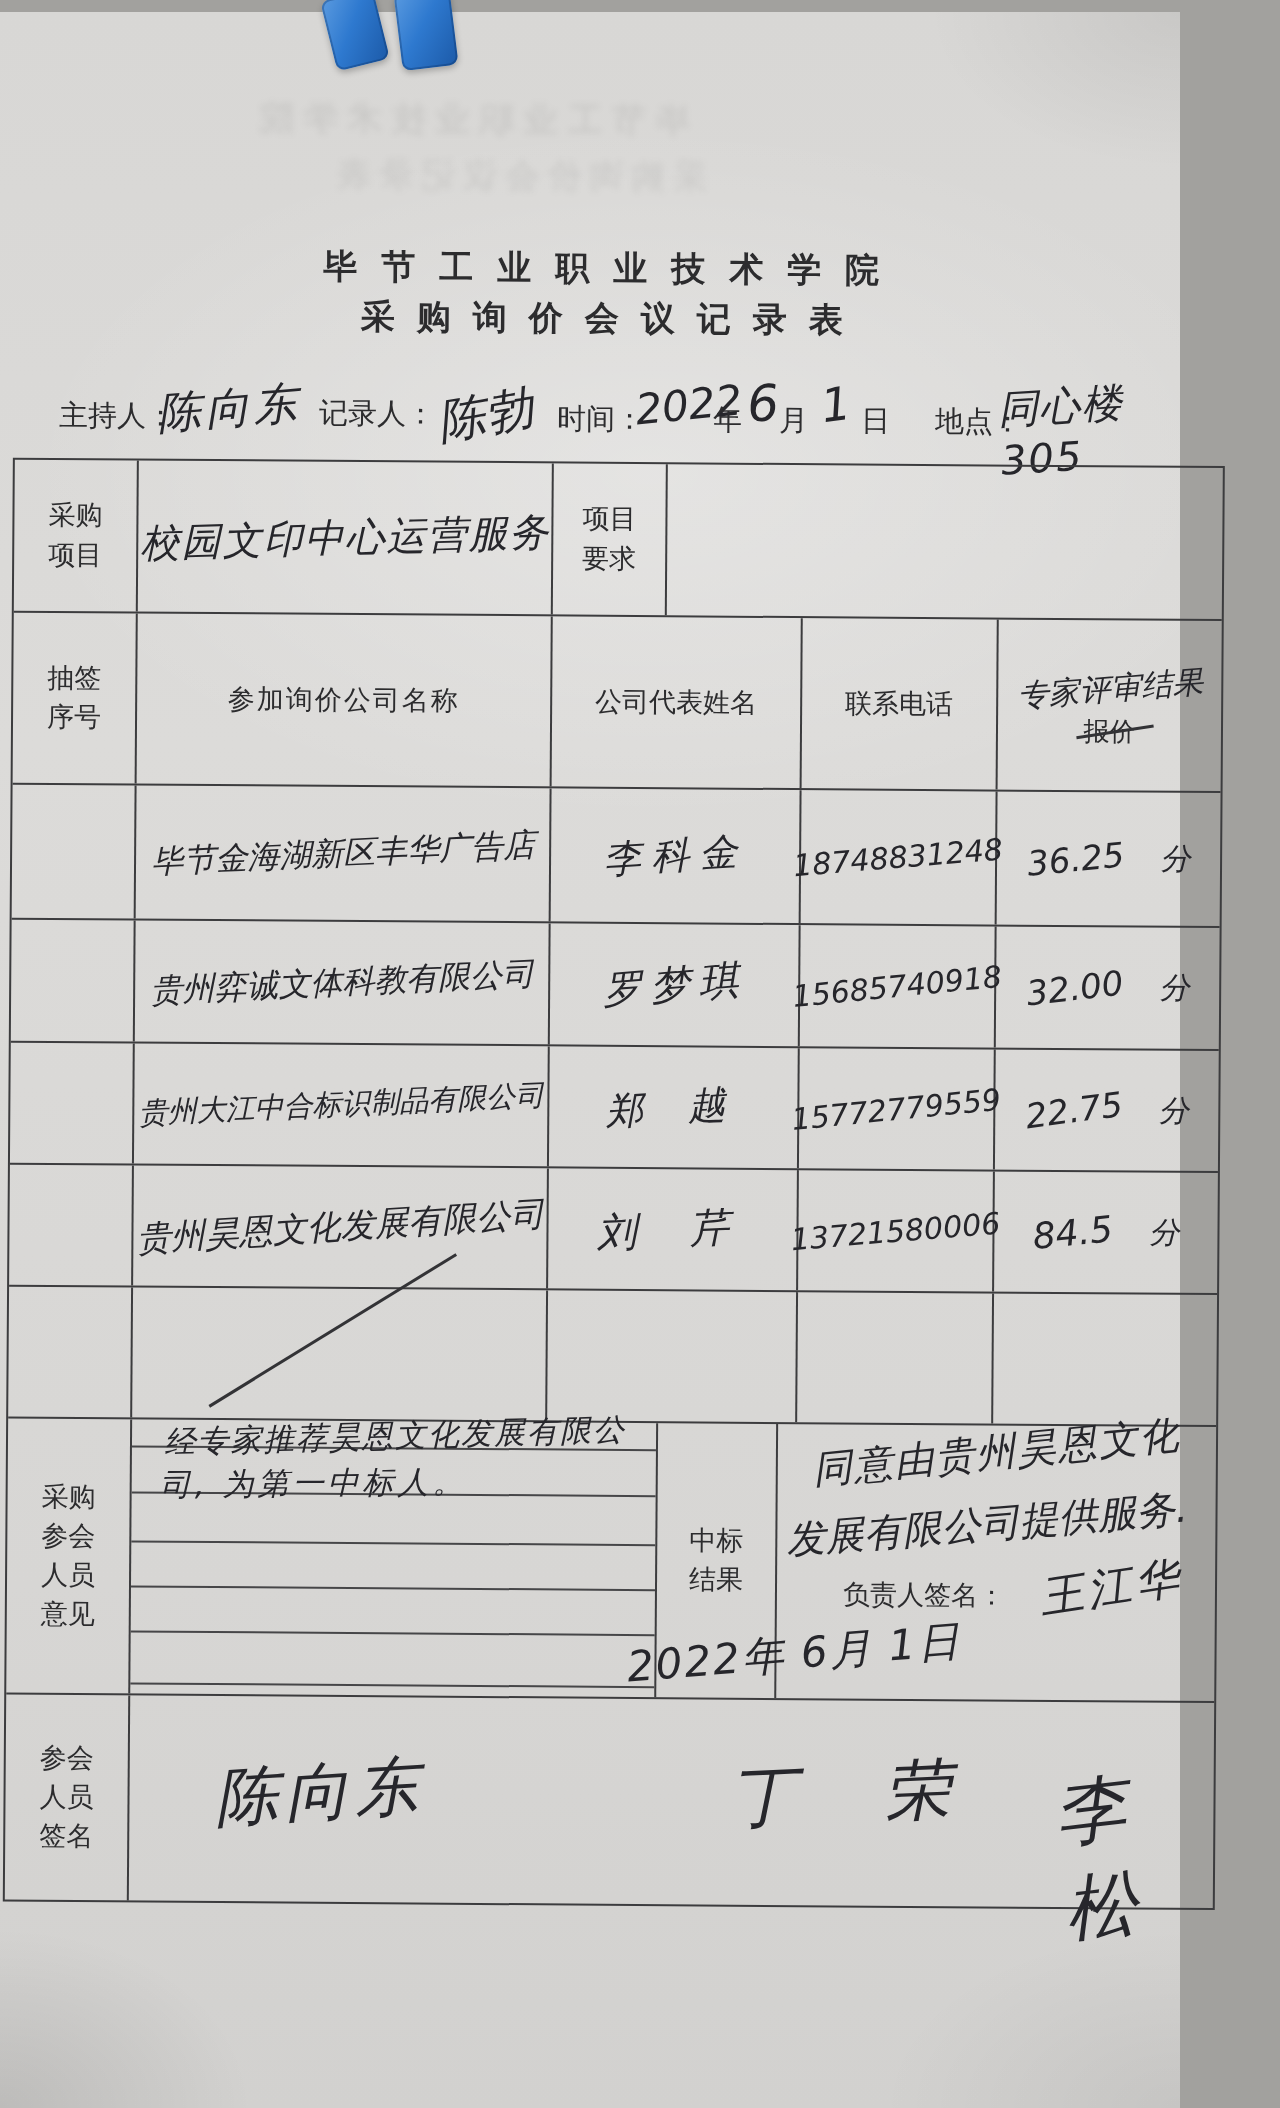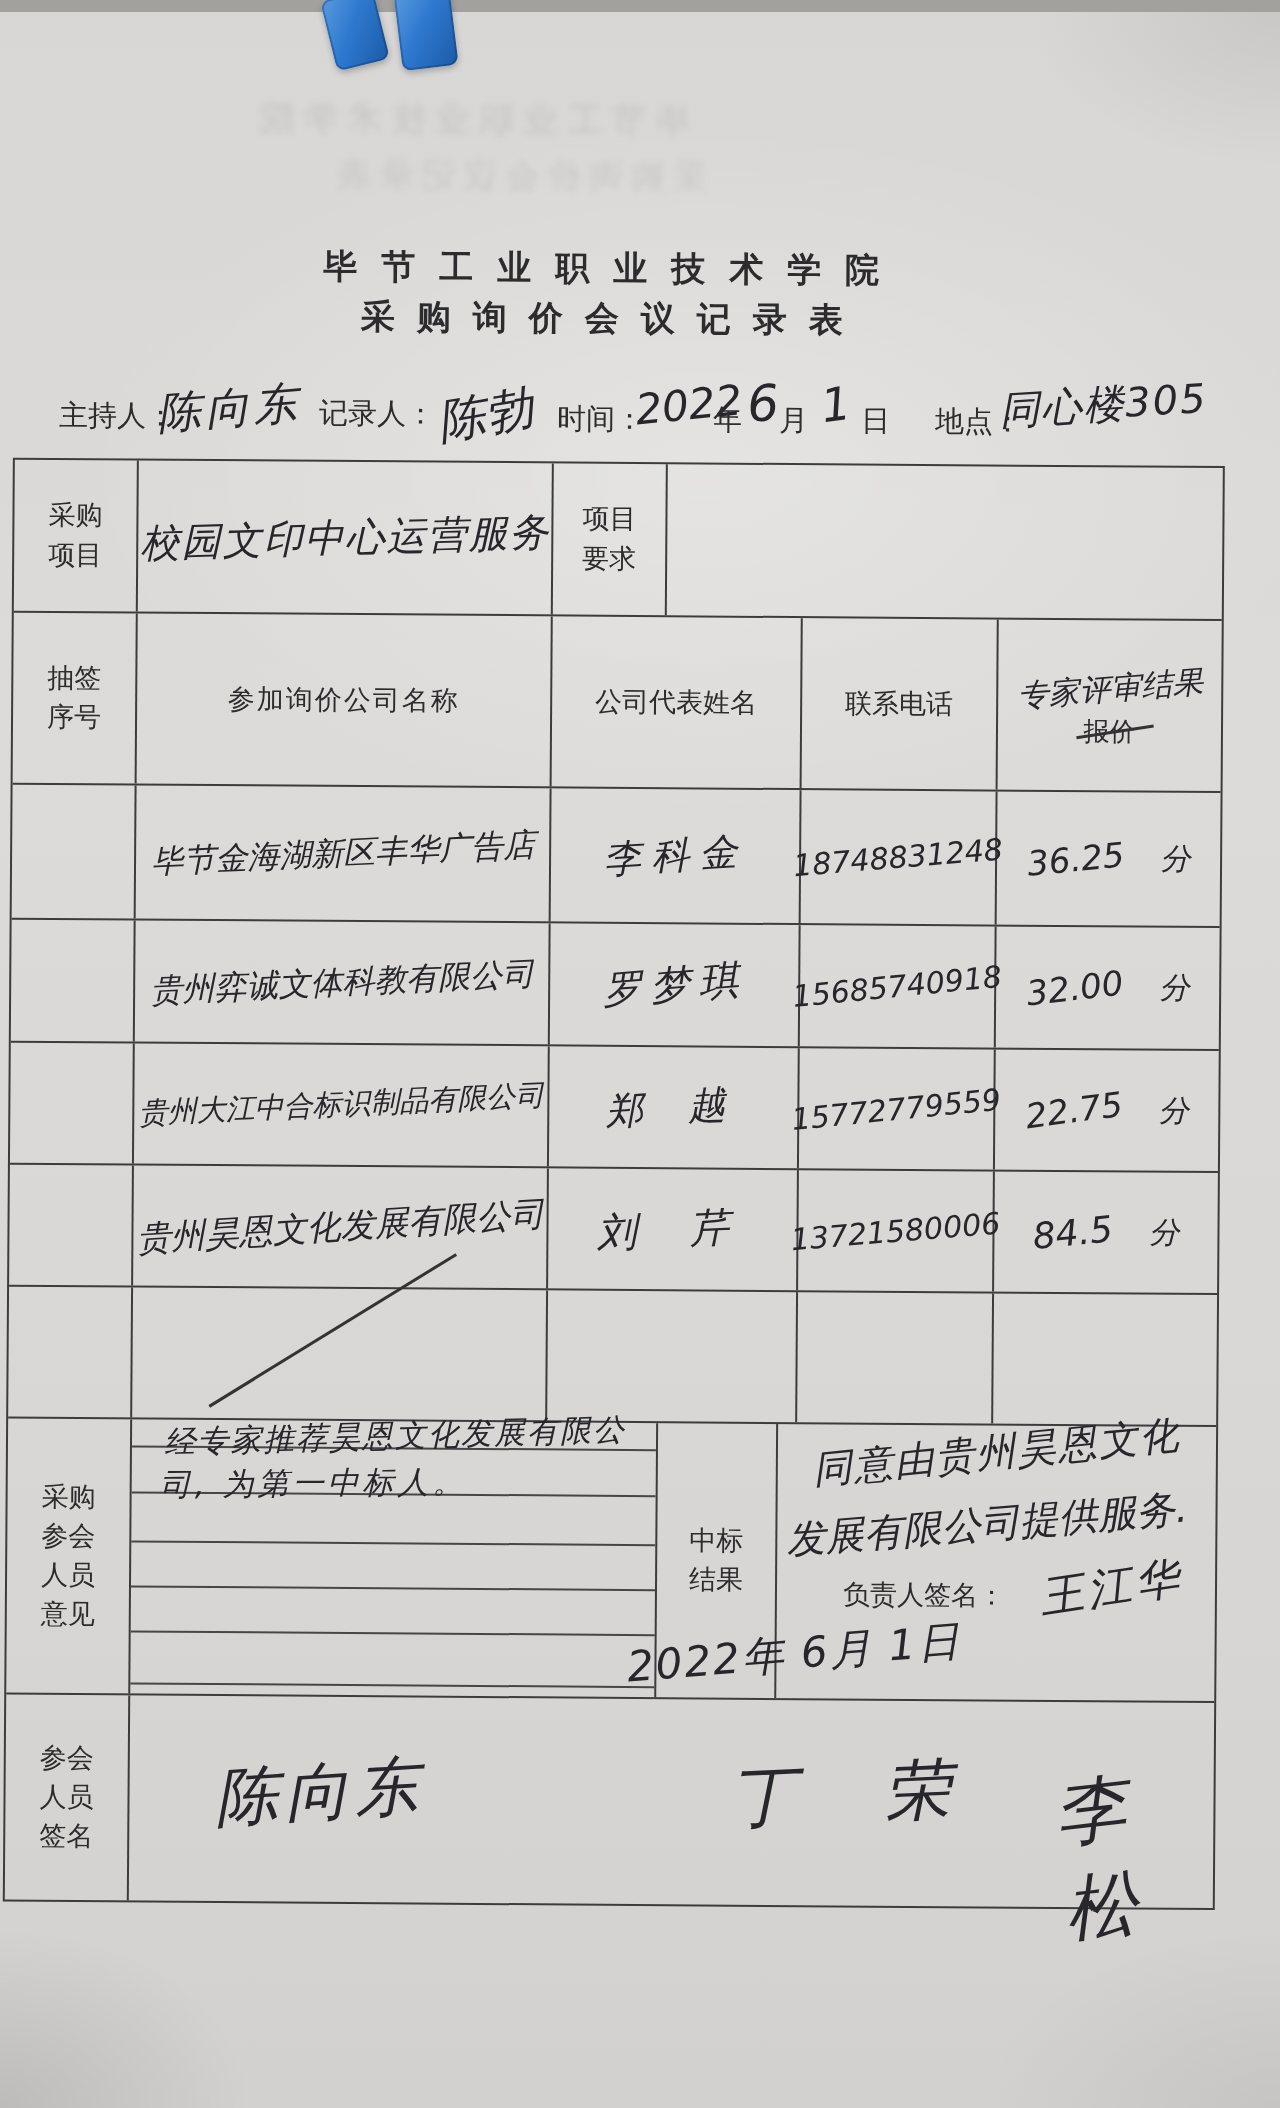--- a/index.html
+++ b/index.html
@@ -4,21 +4,21 @@
 <style>
   html,body{margin:0;padding:0;}
   body{
     width:1280px;height:2108px;
     background:#a2a19e;
     position:relative;
     overflow:hidden;
     font-family:"Liberation Sans", sans-serif;
   }
   .paper{
-    position:absolute;left:0;top:12px;width:1280px;height:2096px;
+    position:absolute;left:0;top:12px;width:1180px;height:2096px;
     background:
       radial-gradient(900px 500px at 55% 22%, rgba(255,255,255,0.28), rgba(255,255,255,0) 70%),
       radial-gradient(420px 300px at 0% 100%, rgba(0,0,0,0.10), rgba(0,0,0,0) 60%),
       radial-gradient(420px 260px at 100% 0%, rgba(0,0,0,0.07), rgba(0,0,0,0) 60%),
       radial-gradient(500px 300px at 100% 100%, rgba(0,0,0,0.06), rgba(0,0,0,0) 60%),
       linear-gradient(180deg,#d8d7d5 0%, #dcdbd9 35%, #d7d6d4 75%, #d2d1cf 100%);
   }
   .content{position:absolute;inset:0;transform:rotate(0.4deg);transform-origin:640px 0;}
   .pr{font-family:"Liberation Sans", sans-serif;color:#2c2c2e;}
   .hw{

